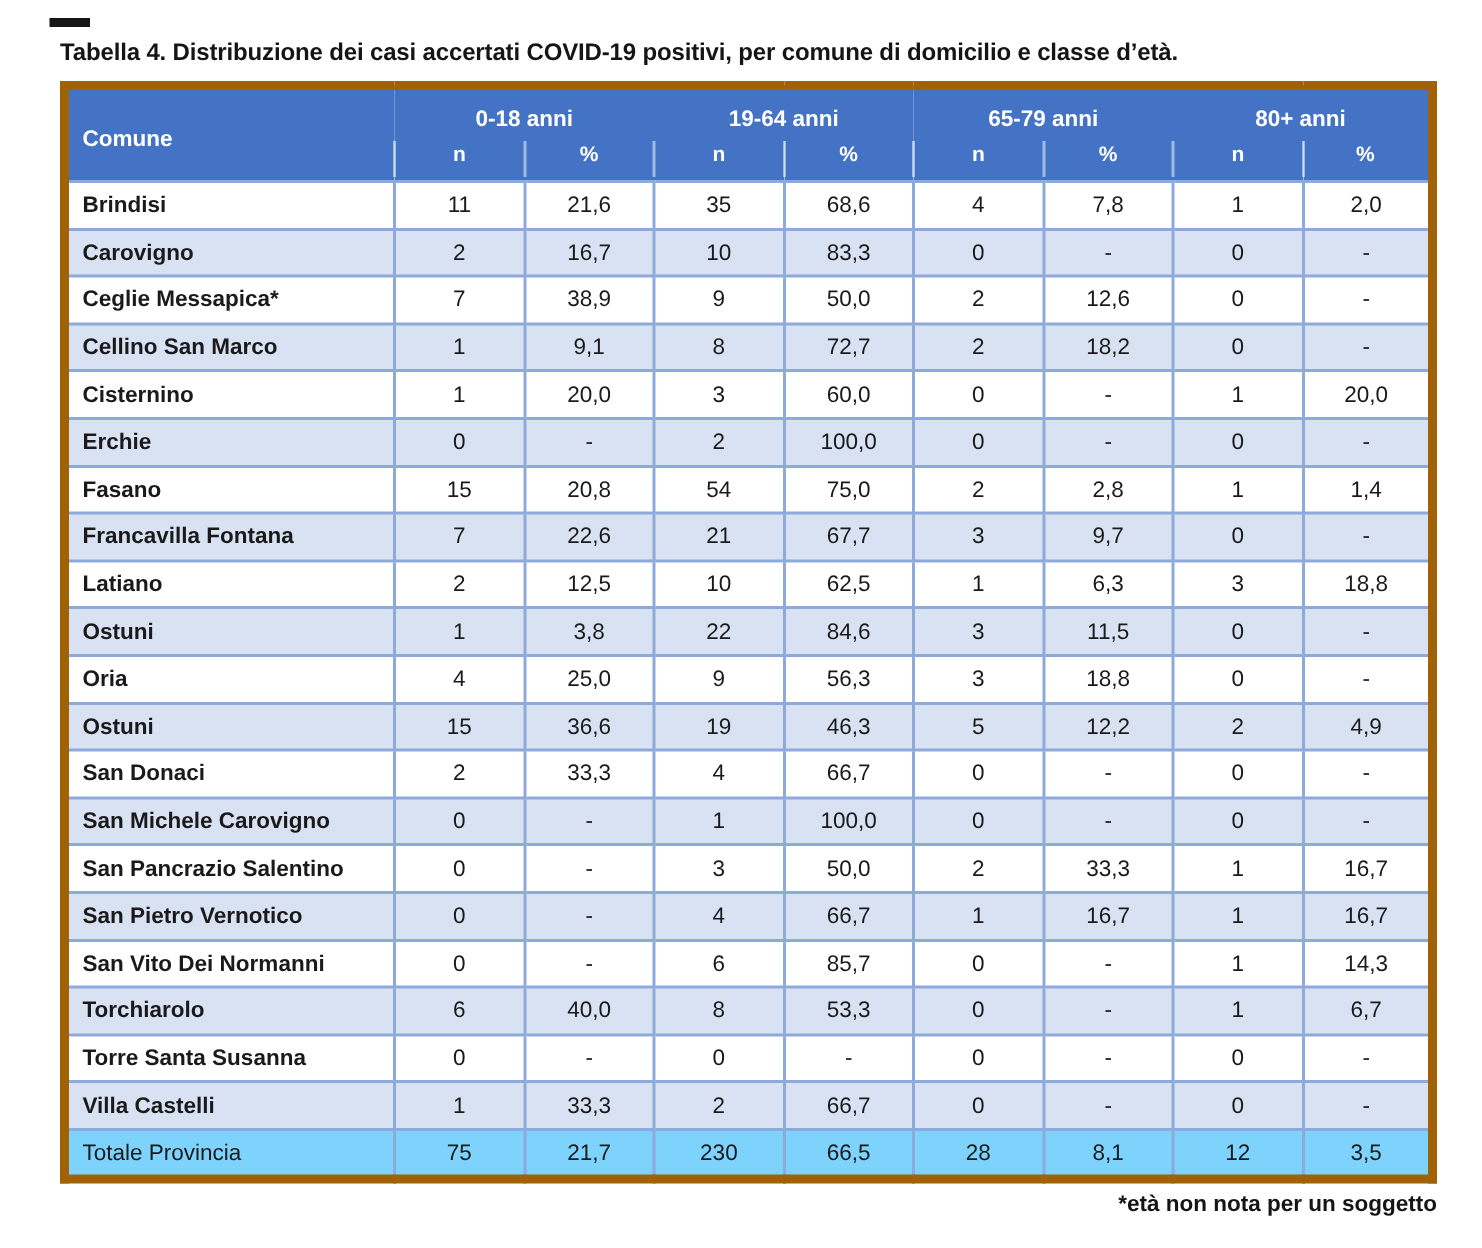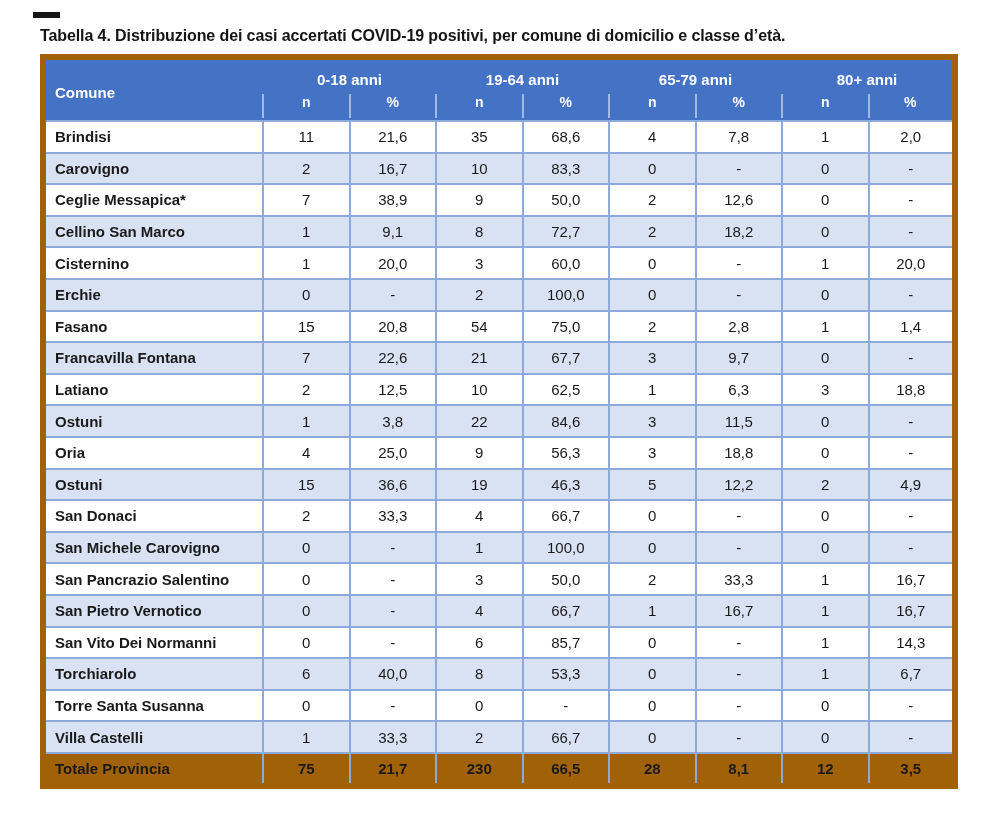--- a/index.html
+++ b/index.html
@@ -87,21 +87,21 @@
     font-weight: 700;
     padding-left: 9px;
     color: #1a1a1a;
   }
   tbody td {
     text-align: center;
     font-weight: 400;
     color: #1a1a1a;
   }
   tr.band th.comune, tr.band td { background: #d9e2f3; }
-  tr.total th.comune, tr.total td { font-weight: 700; background: #a16207; }
+  tr.total th.comune, tr.total td { font-weight: 400; background: #7dd3fc; }
 
   .footnote {
     width: 918px;
     text-align: right;
     font-weight: 700;
     font-size: 15px;
     margin-top: 5px;
     color: #151515;
   }
 </style>
@@ -373,14 +373,15 @@
     <td>230</td>
     <td>66,5</td>
     <td>28</td>
     <td>8,1</td>
     <td>12</td>
     <td>3,5</td>
   </tr>
       </tbody>
   </table>
 
+  <div class="footnote">*età non nota per un soggetto</div>
 
 </div>
 
 </body></html>

